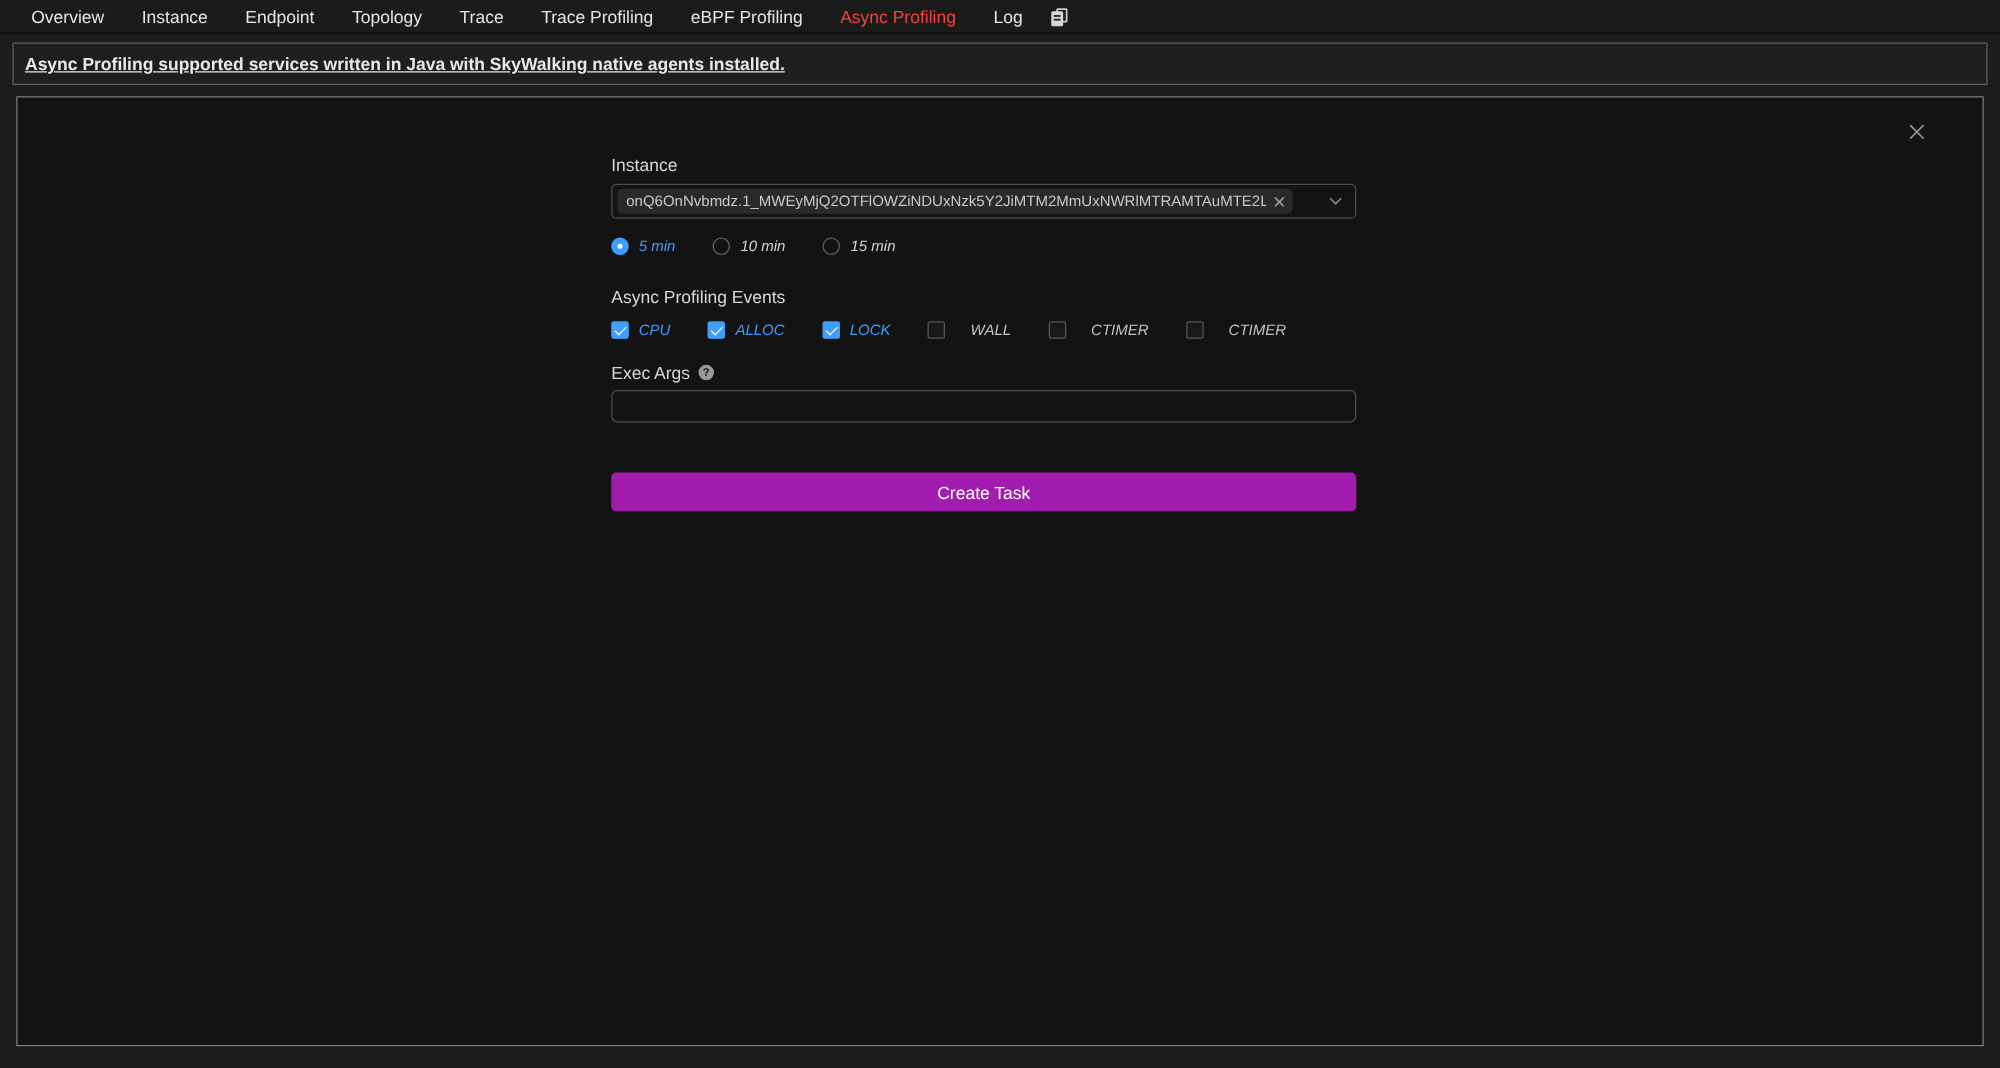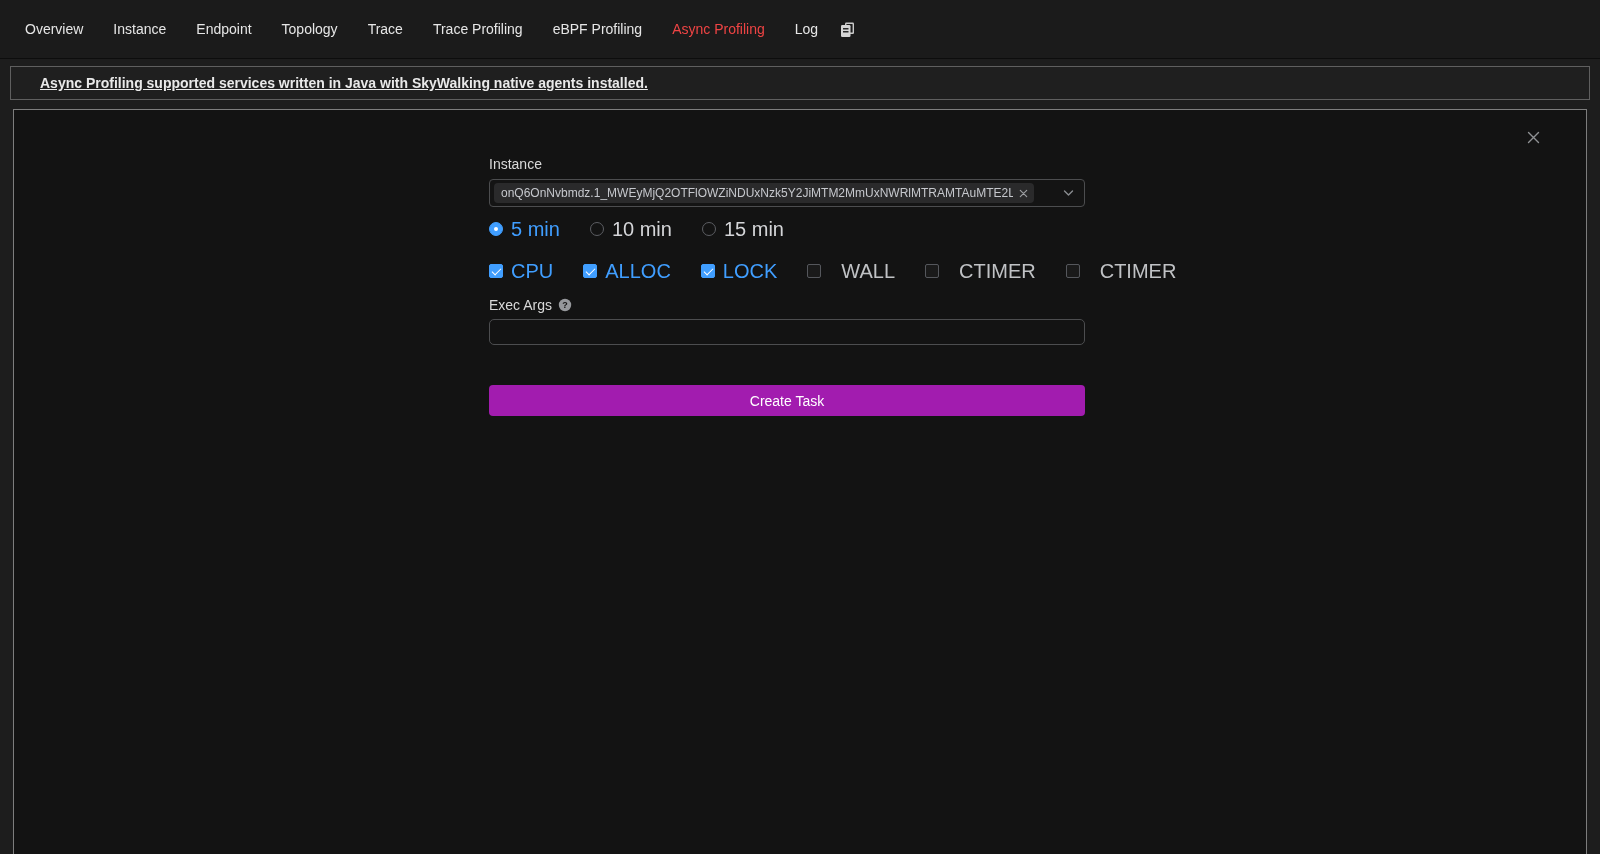--- a/index.html
+++ b/index.html
@@ -6,21 +6,21 @@
   html, body {
     width: 1600px; height: 854px;
     background: #1d1d1d;
     overflow: hidden;
     font-family: "Liberation Sans", sans-serif;
     color: #e8e8e8;
   }
 
   
   .topbar {
-    height: 59px;
+    height: 27px;
     background: #1b1b1b;
     border-bottom: 1px solid #0d0d0d;
     display: flex;
     align-items: center;
     padding: 0 10px;
   }
   .tab {
     padding: 0 15px;
     font-size: 14px;
     font-weight: 500;
@@ -37,21 +37,21 @@
   }
 
   
   .banner {
     margin: 7px 10px 0 10px;
     height: 34px;
     border: 1px solid #5f5f5f;
     background: #1f1f1f;
     display: flex;
     align-items: center;
-    padding: 0 29px;
+    padding: 0 9px;
   }
   .banner-text {
     font-size: 14px;
     font-weight: 600;
     color: #e9e9e9;
     text-decoration: underline;
     cursor: pointer;
   }
 
   
@@ -162,23 +162,24 @@
   .radio-item.selected .radio-circle::after {
     content: "";
     position: absolute;
     left: 50%; top: 50%;
     width: 4px; height: 4px;
     border-radius: 50%;
     background: #fff;
     transform: translate(-50%, -50%);
   }
   .radio-label, .check-label {
-    font-size: 20px;
+    font-size: 12px;
     font-weight: 500;
     color: #d4d5d8;
+    font-style: italic;
   }
   .radio-item.selected .radio-label { color: #409eff; }
 
   .check-box {
     width: 14px; height: 14px;
     border-radius: 2px;
     border: 1px solid #55575c;
     background: #1a1a1a;
     position: relative;
     flex: none;
@@ -295,20 +296,23 @@
         <span class="radio-circle"></span>
         <span class="radio-label">10 min</span>
       </span>
       <span class="radio-item">
         <span class="radio-circle"></span>
         <span class="radio-label">15 min</span>
       </span>
     </div>
 
     
+    <div class="field-label label-mb9">
+      <span>Async Profiling Events</span>
+    </div>
     <div class="option-row row-mb16">
       <span class="check-item checked">
         <span class="check-box"></span>
         <span class="check-label">CPU</span>
       </span>
       <span class="check-item checked">
         <span class="check-box"></span>
         <span class="check-label">ALLOC</span>
       </span>
       <span class="check-item checked">

